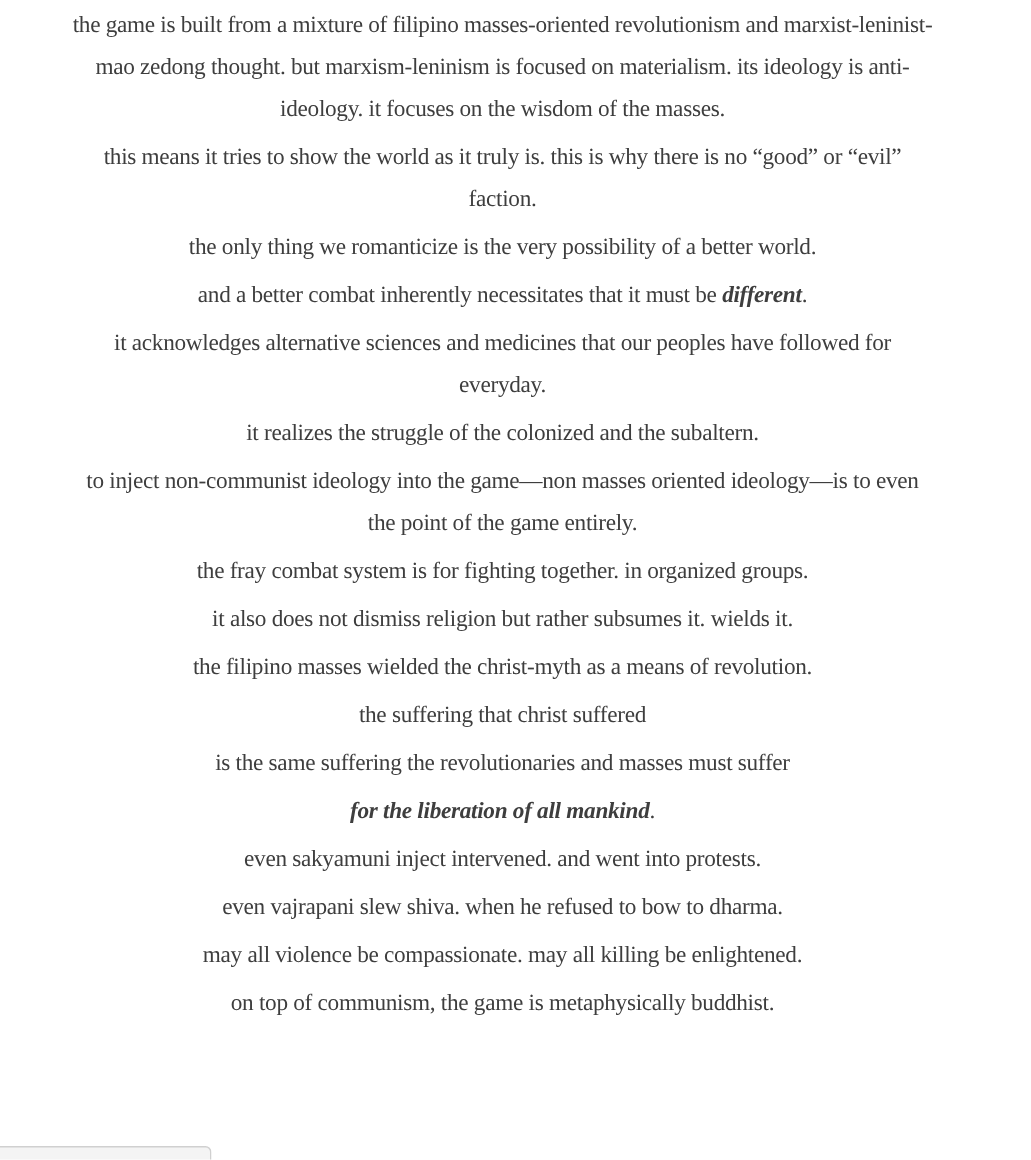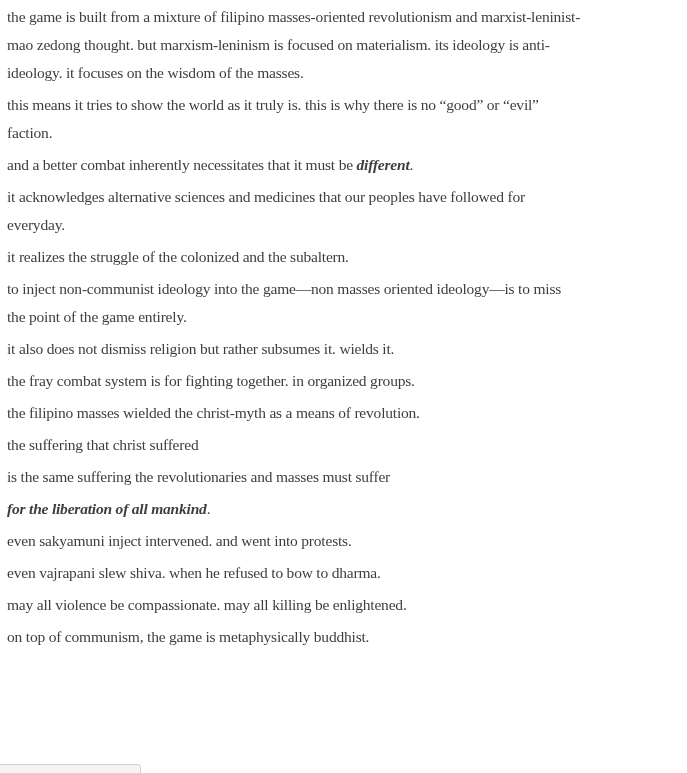--- a/index.html
+++ b/index.html
@@ -17,20 +17,21 @@
     line-height: 28px;
     letter-spacing: -0.2px;
     color: #3e3e3e;
   }
   .doc {
     padding: 3px 24px 0 7px;
   }
   p.para {
     margin: 0 0 4px 0;
     white-space: pre-line;
+    text-align: center;
   }
   p.para em, p.para .em {
     font-style: italic;
     font-weight: bold;
   }
   .i0 { margin-left: 0; }
   .i1 { margin-left: 30px; }
   .i2 { margin-left: 57px; }
   .i3 { margin-left: 82px; }
   .i4 { margin-left: 105px; font-family: Liberation Serif, serif; }
@@ -53,35 +54,36 @@
 <div class="doc">
 
   <p class="para i0">the game is built from a mixture of filipino masses-oriented revolutionism and marxist-leninist-
 mao zedong thought. but marxism-leninism is focused on materialism. its ideology is anti-
 ideology. it focuses on the wisdom of the masses.</p>
 
   <p class="para i1">this means it tries to show the world as it truly is. this is why there is no “good” or “evil”
 faction.</p>
 
 
+  <p class="para i2">the only thing we romanticize is the very possibility of a better world.</p>
 
   <p class="para i3"><span>and a better combat inherently necessitates that it must be </span><em>different</em><span>.</span></p>
 
   <p class="para i1">it acknowledges alternative sciences and medicines that our peoples have followed for
 everyday.</p>
 
   <p class="para i1">it realizes the struggle of the colonized and the subaltern.</p>
 
-  <p class="para i1">to inject non-communist ideology into the game—non masses oriented ideology—is to miss
+  <p class="para i1">to inject non-communist ideology into the game—non masses oriented ideology—is to even
 the point of the game entirely.</p>
 
 
+  <p class="para i2">the fray combat system is for fighting together. in organized groups.</p>
+
   <p class="para i1">it also does not dismiss religion but rather subsumes it. wields it.</p>
-
-  <p class="para i2">the fray combat system is for fighting together. in organized groups.</p>
 
   <p class="para i2">the filipino masses wielded the christ-myth as a means of revolution.</p>
 
   <p class="para i3">the suffering that christ suffered</p>
 
   <p class="para i4">is the same suffering the revolutionaries and masses must suffer</p>
 
   <p class="para i5"><em>for the liberation of all mankind</em><span>.</span></p>
 
   <p class="para i2">even sakyamuni inject intervened. and went into protests.</p>

